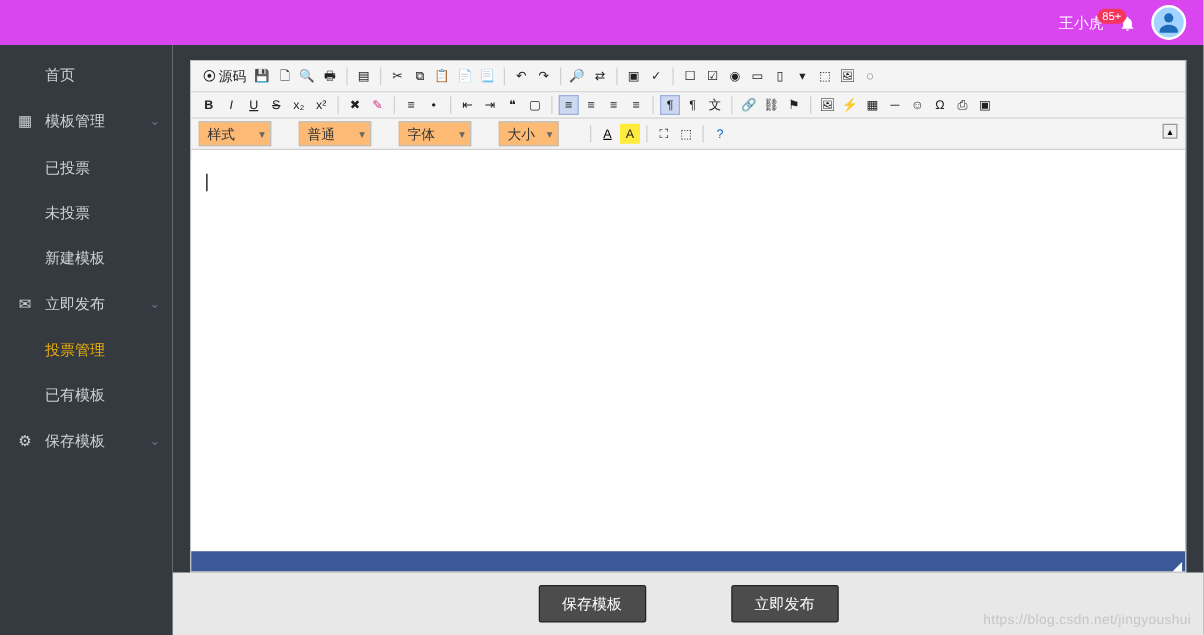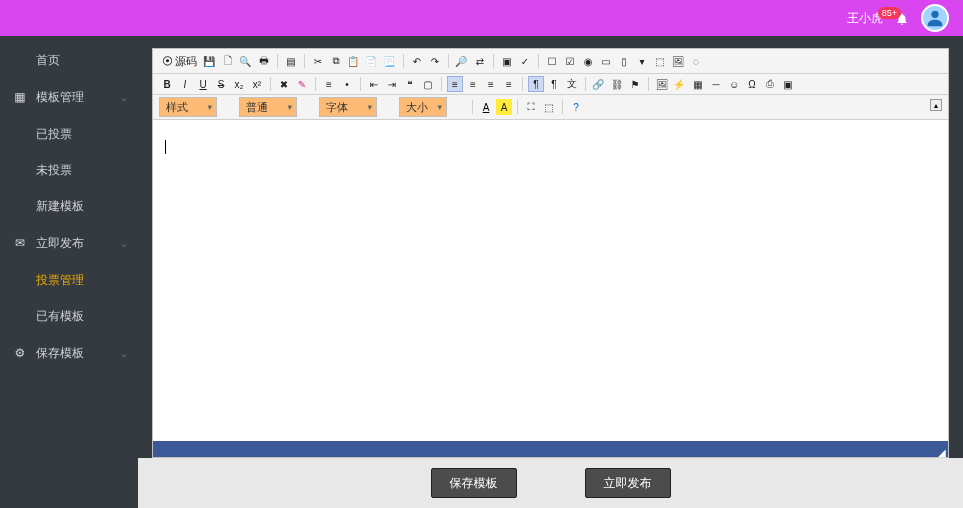--- a/index.html
+++ b/index.html
@@ -215,13 +215,14 @@
     </div>
     <div class="ed-foot">
       <span class="resize">◢</span>
     </div>
   </div>
 </div>
 
 <div class="btns">
   <button class="mbtn">保存模板</button>
   <button class="mbtn">立即发布</button>
+  <span class="wm">https://blog.csdn.net/jingyoushui</span>
 </div>
 
 </body></html>

